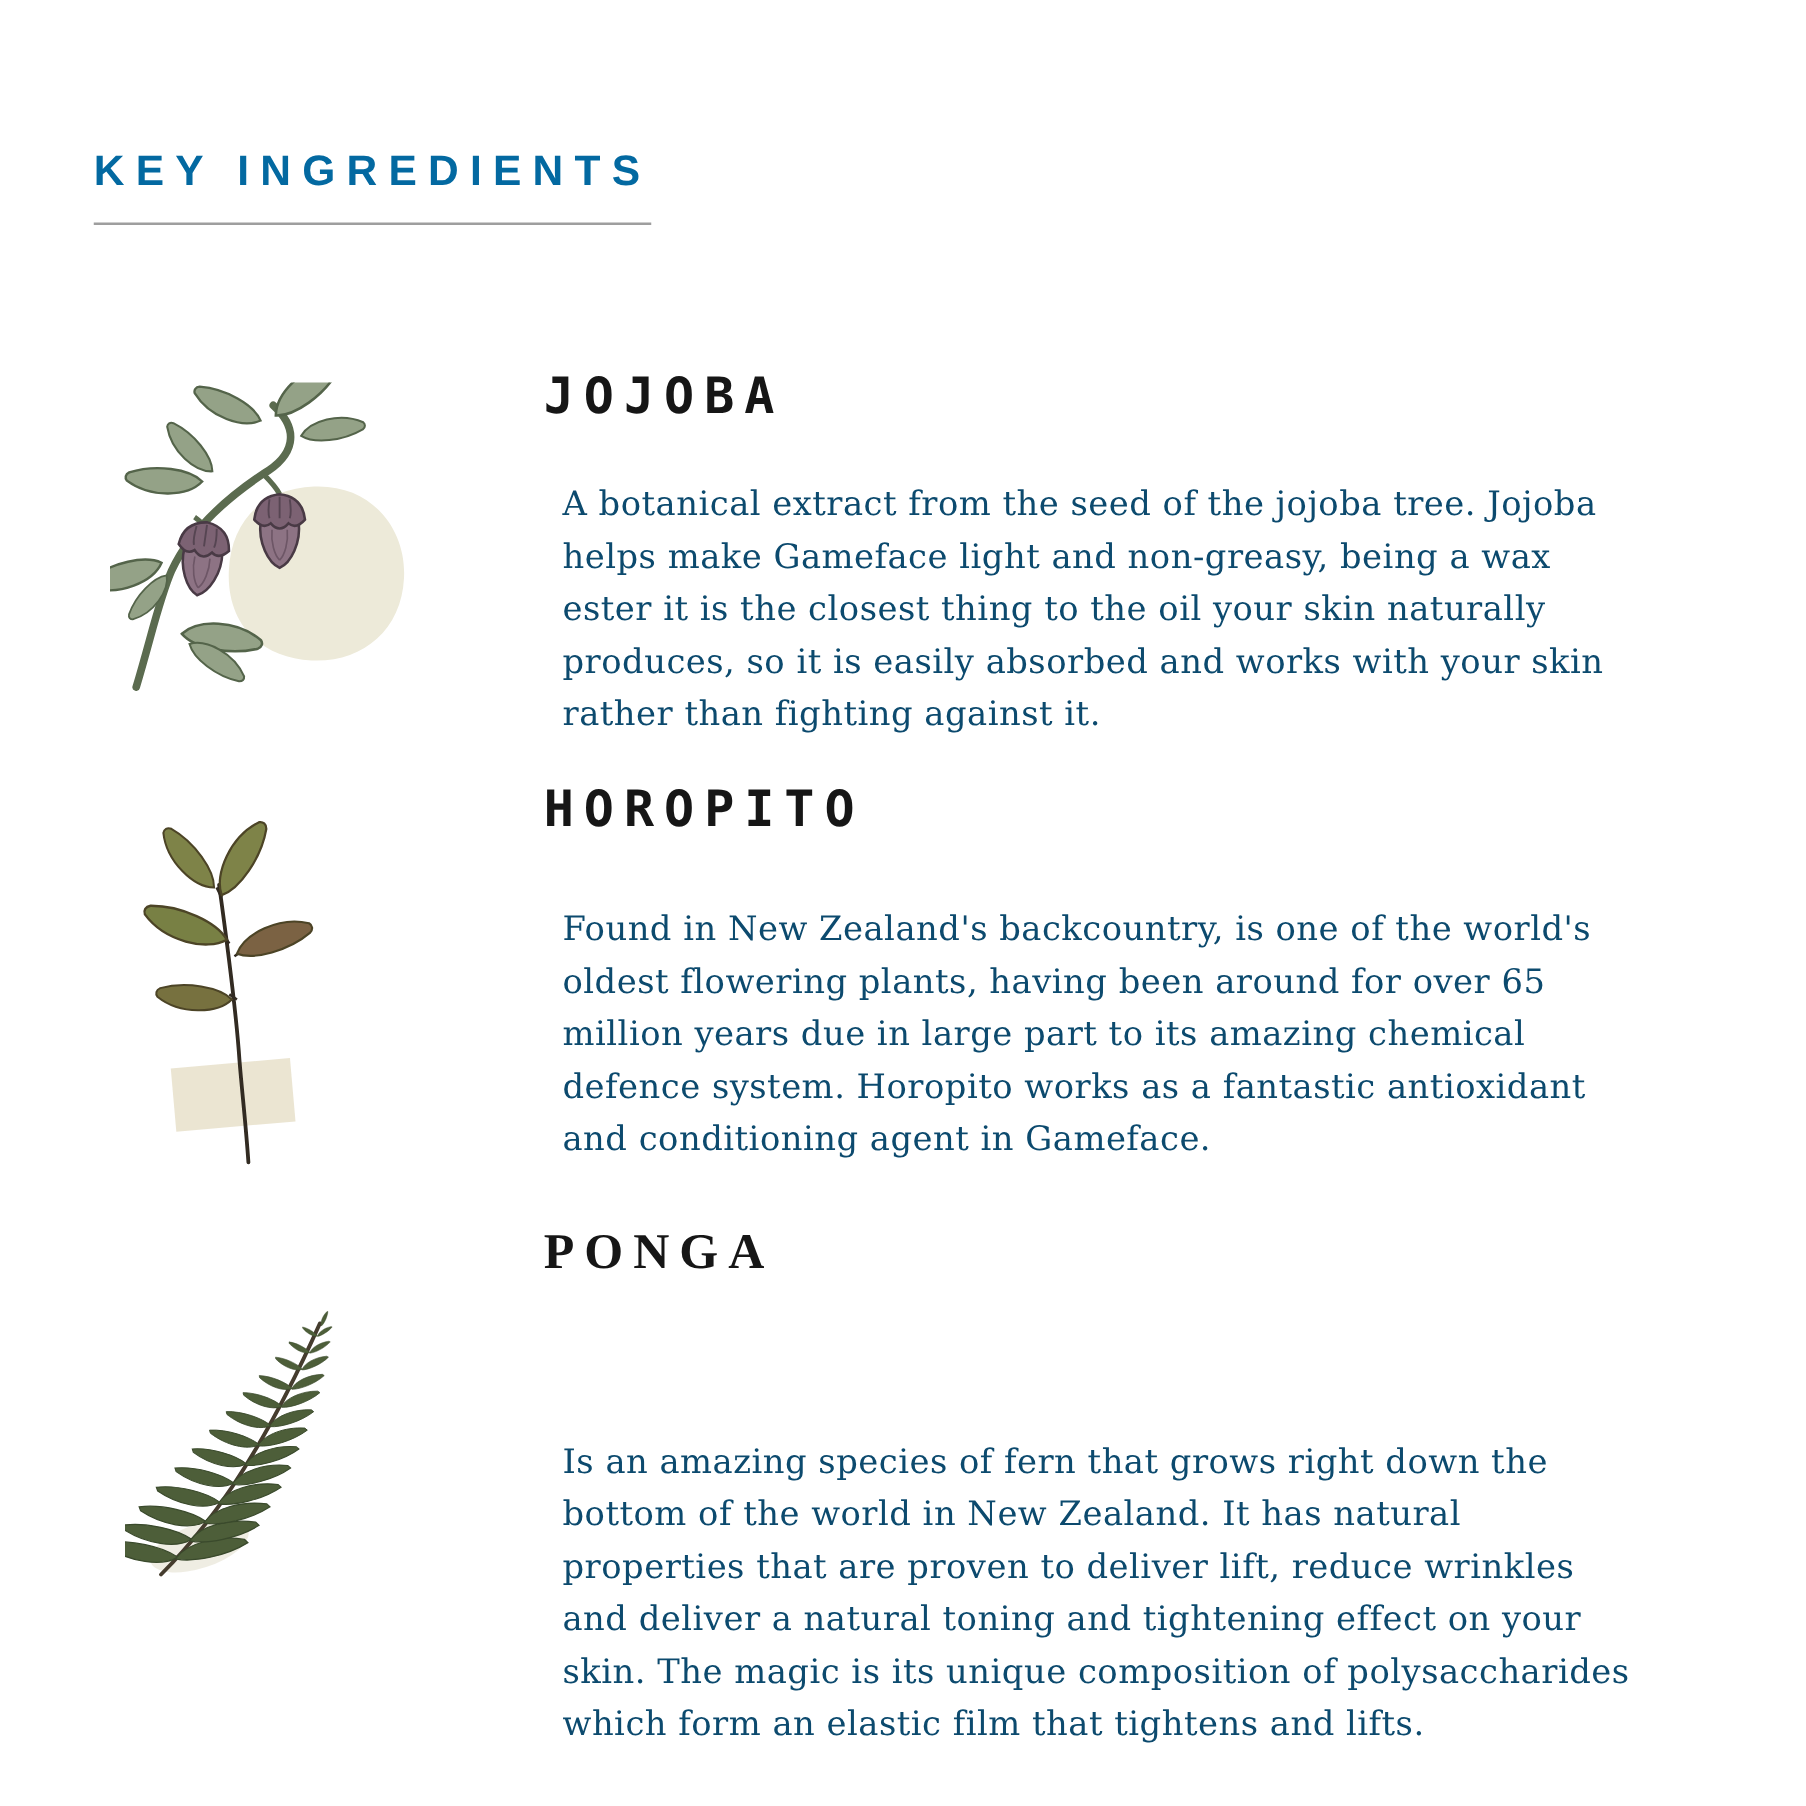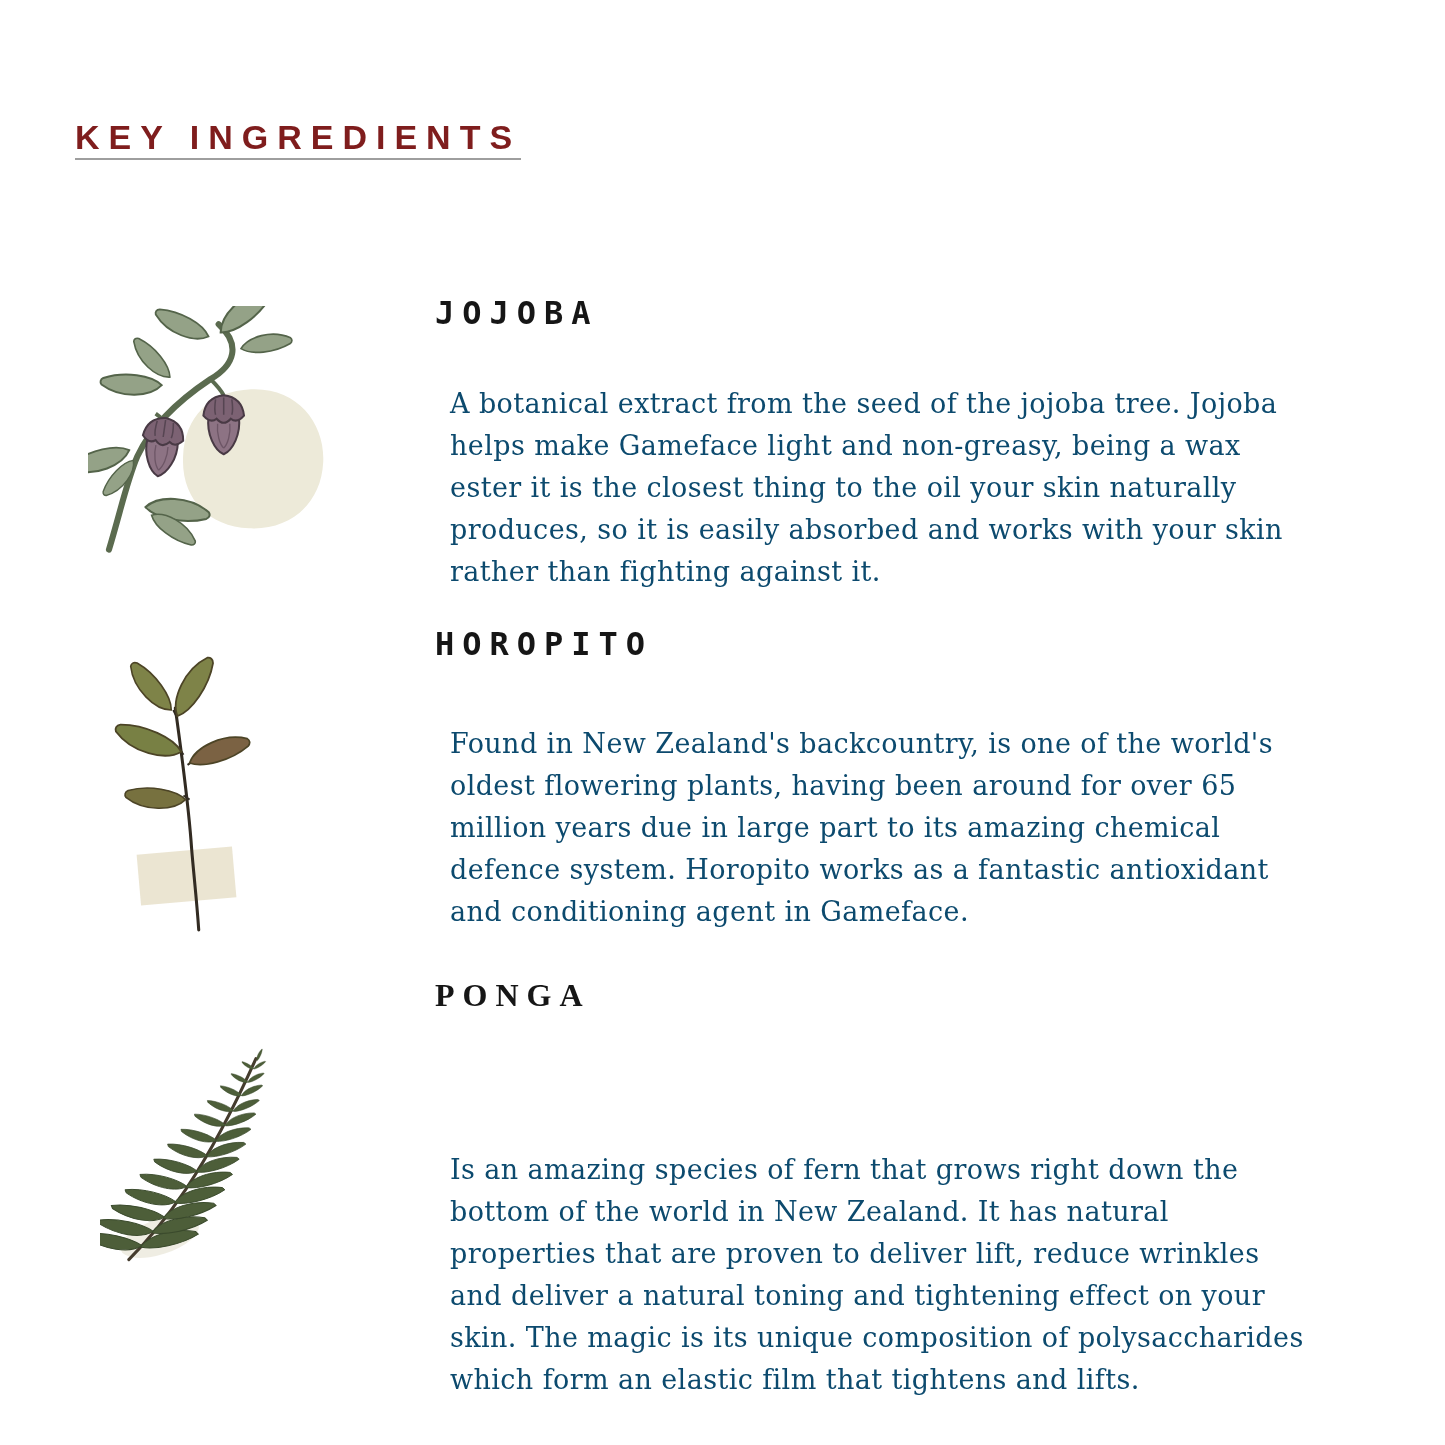--- a/index.html
+++ b/index.html
@@ -12,31 +12,31 @@
     font-family: "Liberation Sans", sans-serif;
   }
   .brand-heading {
     position: absolute;
     left: 75px;
     top: 118px;
     font-family: "Liberation Sans", sans-serif;
     font-weight: bold;
     font-size: 34px;
     letter-spacing: 9px;
-    color: #7f1d1d;
+    color: #0369a1;
     border-bottom: 2px solid #9e9e9e;
-    padding-bottom: 1px;
+    padding-bottom: 21px;
     white-space: nowrap;
   }
   .ingredient-heading {
     position: absolute;
     left: 435px;
     font-family: "DejaVu Sans Mono", monospace;
     font-weight: bold;
-    font-size: 32px;
+    font-size: 40px;
     letter-spacing: 8px;
     color: #161616;
     white-space: nowrap;
   }
   .ingredient-desc {
     position: absolute;
     left: 450px;
     width: 1010px;
     font-family: "DejaVu Serif", "Liberation Serif", serif;
     font-size: 27px;

